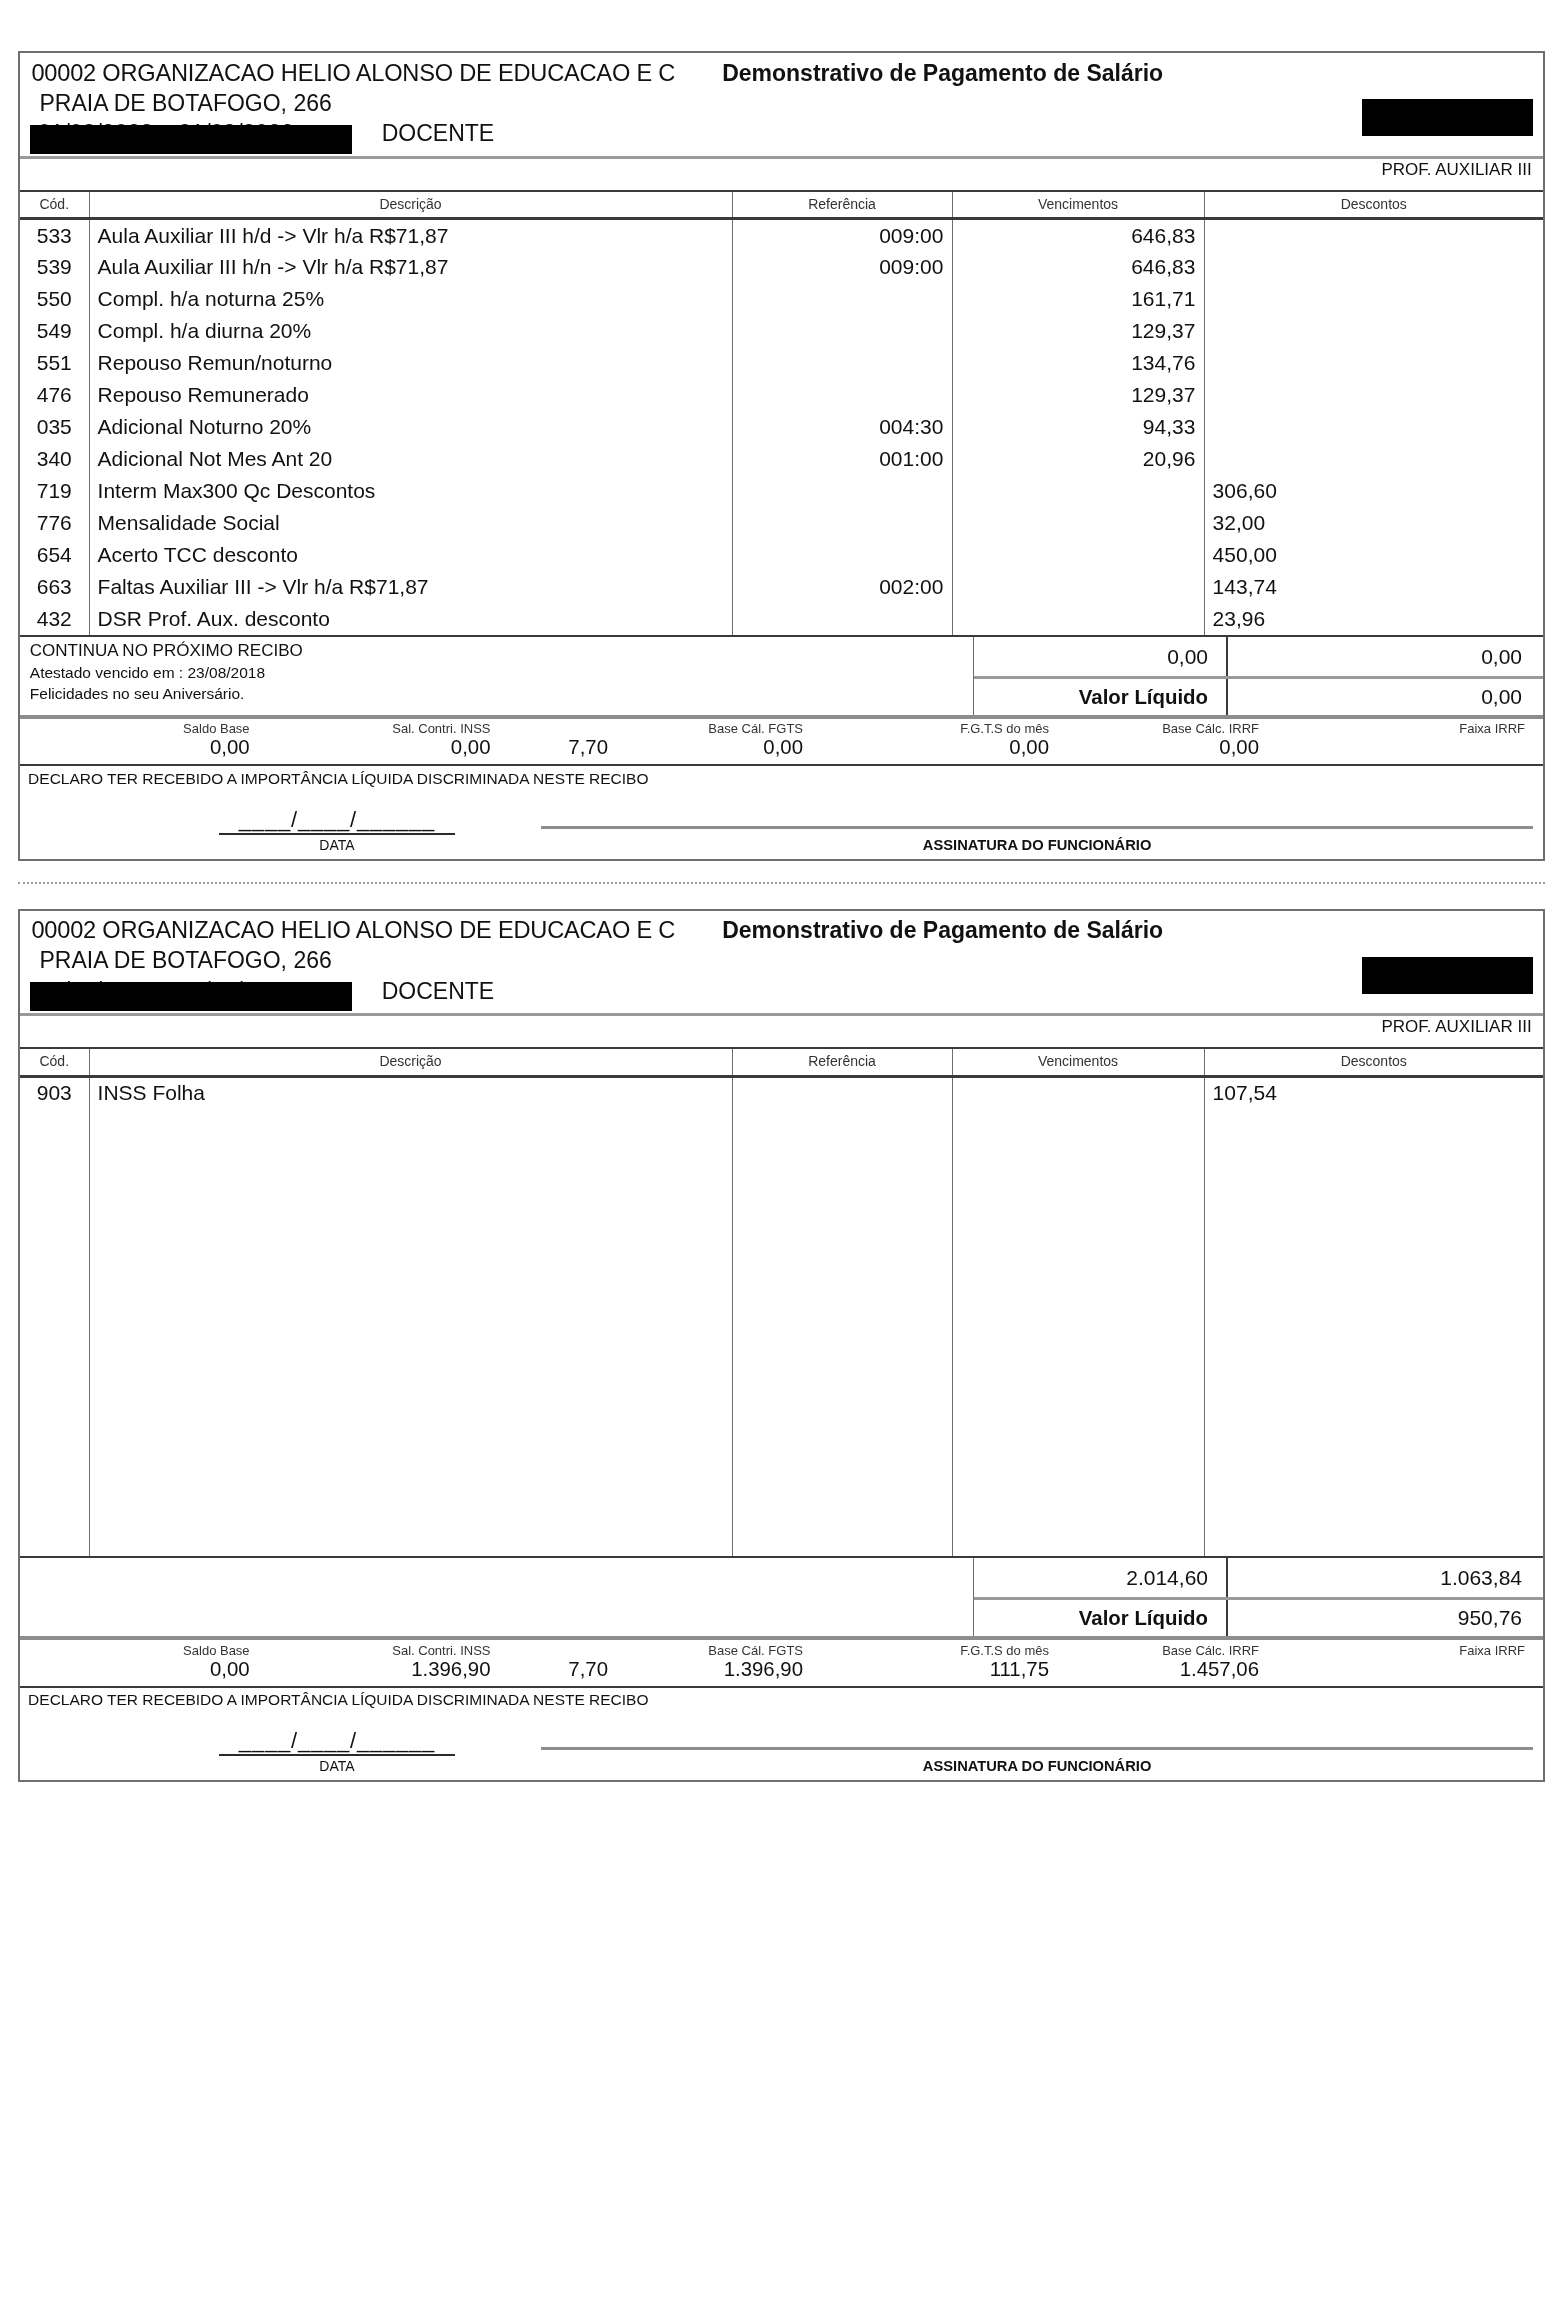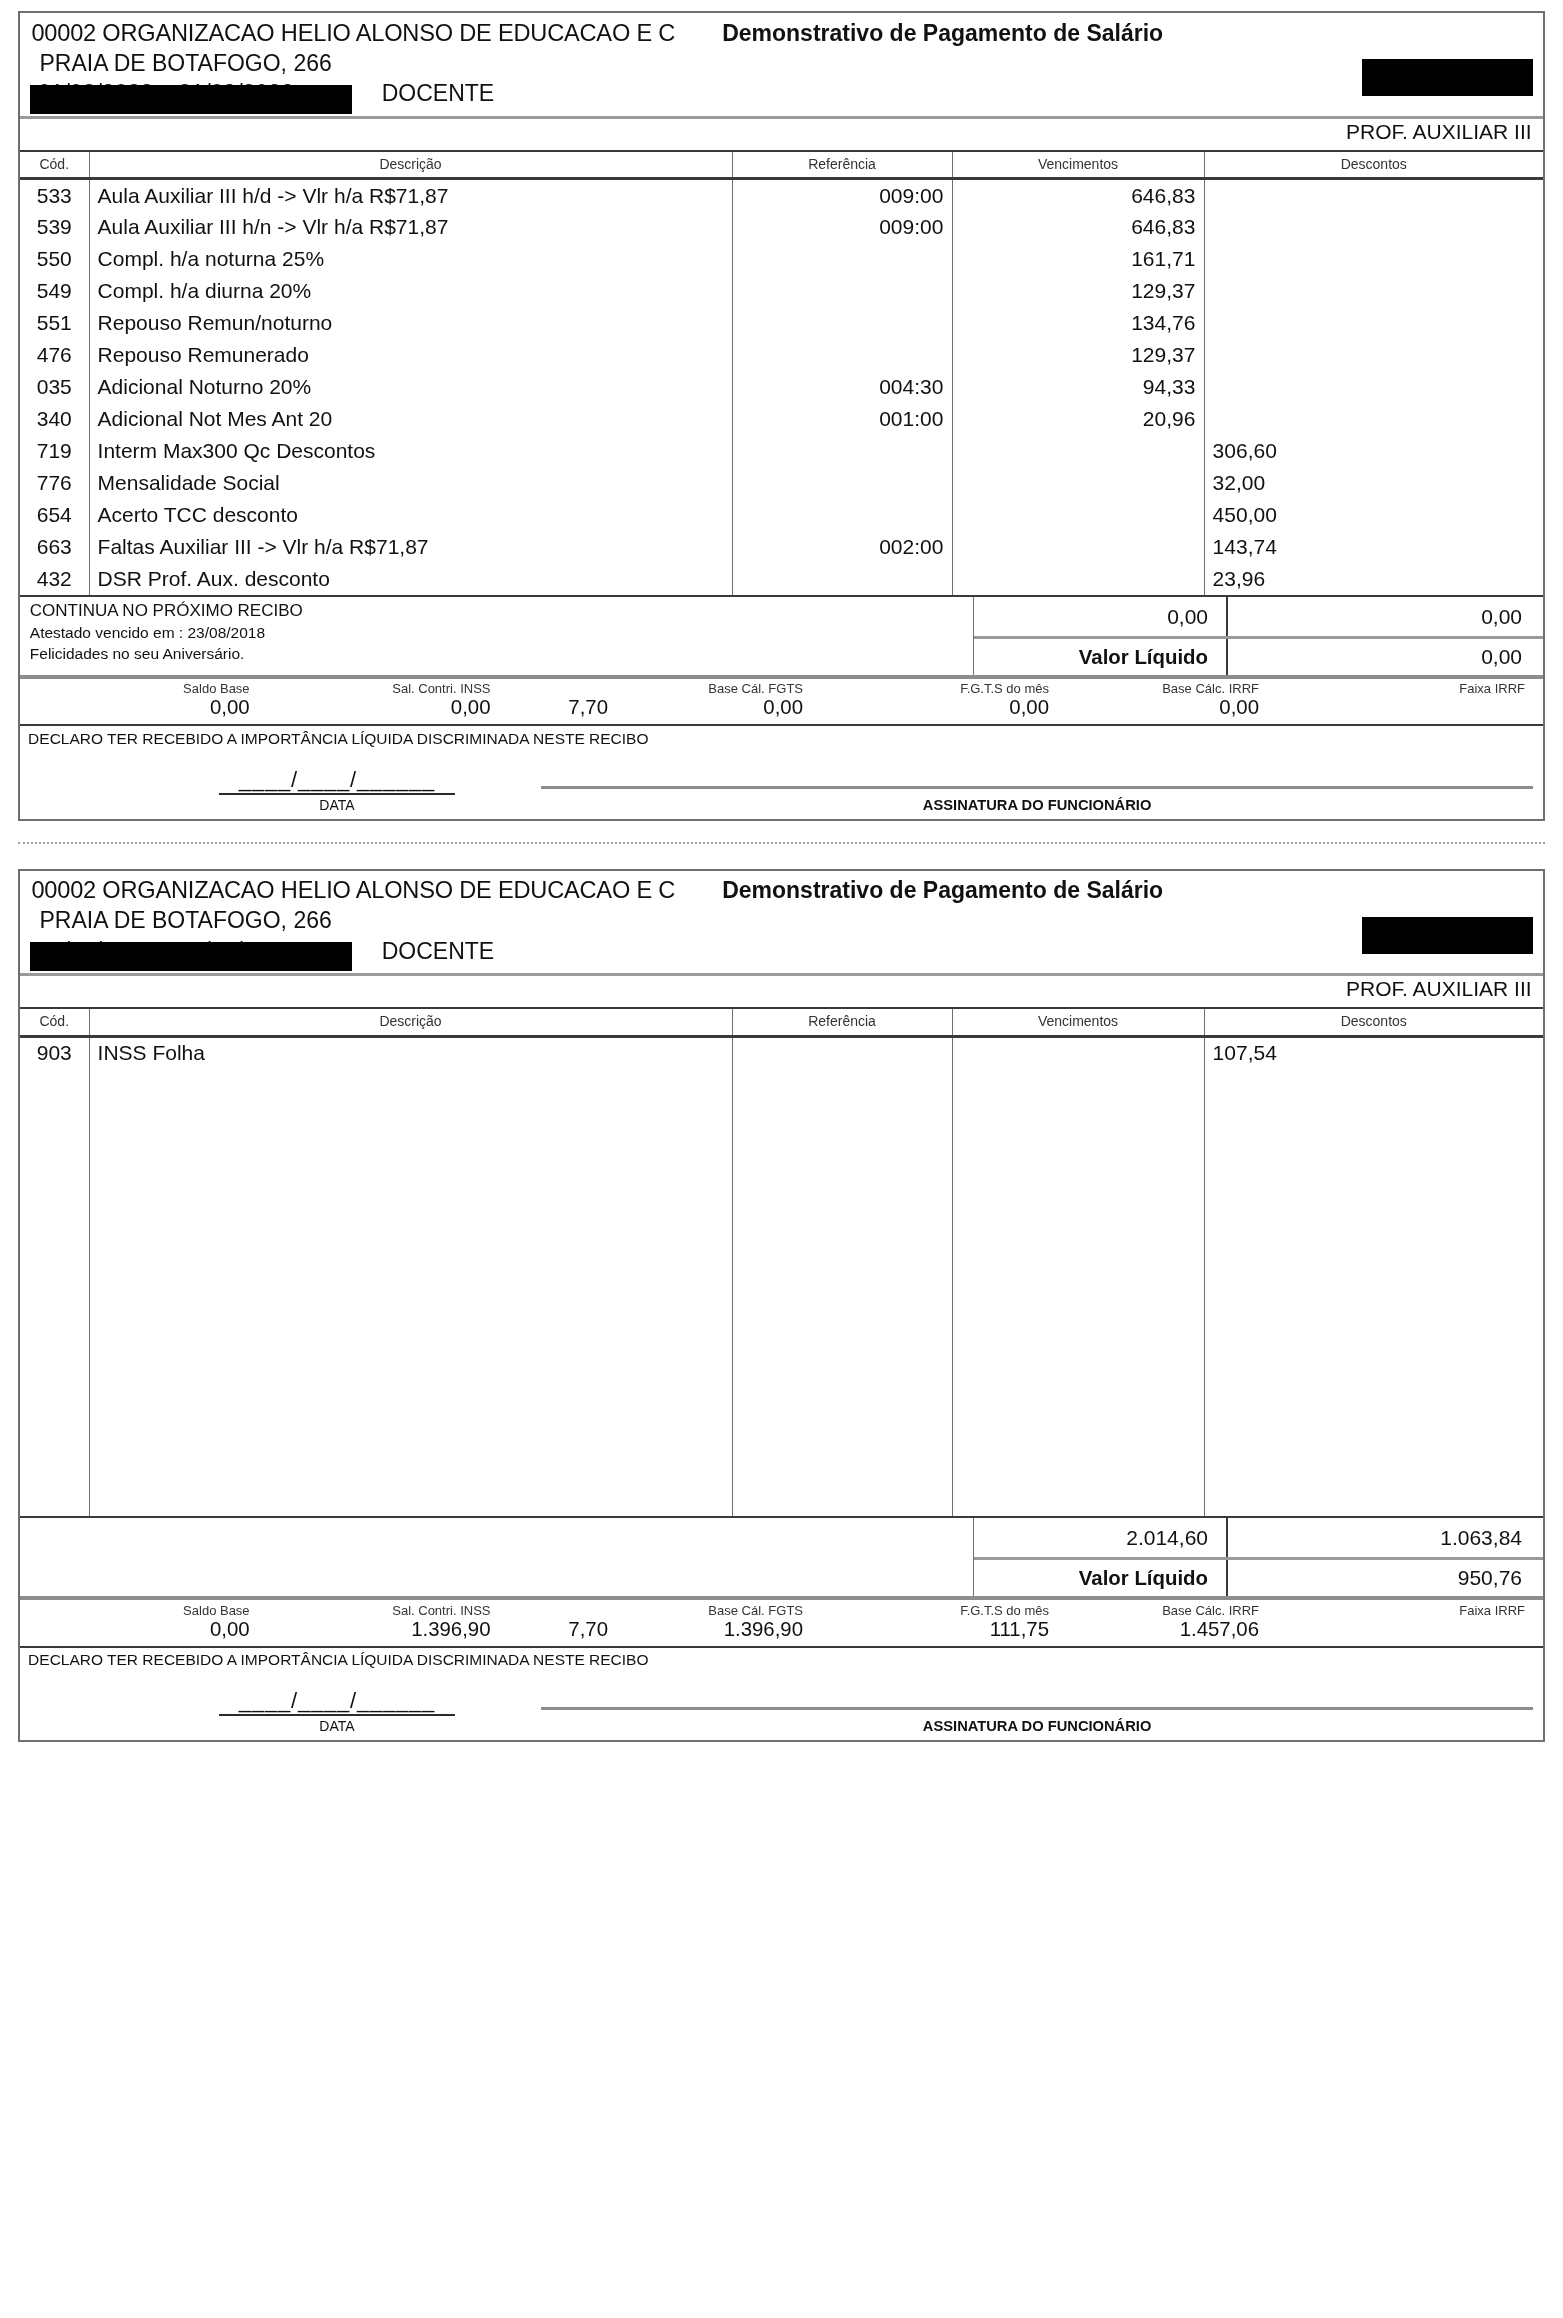--- a/index.html
+++ b/index.html
@@ -8,20 +8,21 @@
     width: 1563px;
     background: #ffffff;
     font-family: "Liberation Sans", sans-serif;
     color: #111;
     -webkit-font-smoothing: antialiased;
   }
 
   .page {
     width: 1563px;
     padding: 11.4px 18px 6.5px 18px;
+    margin-top: 40px;
   }
 
   
   .receipt {
     border: 2.4px solid #6f6f6f;
     background: #fff;
     position: relative;
   }
 
   
@@ -80,21 +81,21 @@
   .hdr-role-row {
     position: relative;
     height: 34px;
     border-top: 3.3px solid #9a9a9a;
     margin-top: 4.9px;
   }
   .role {
     position: absolute;
     right: 11.4px;
     top: 1.6px;
-    font-size: 21px;
+    font-size: 17px;
     white-space: nowrap;
   }
 
   
   table.items {
     width: 100%;
     border-collapse: collapse;
     table-layout: fixed;
   }
   table.items col.c-cod  { width: 69px; }

